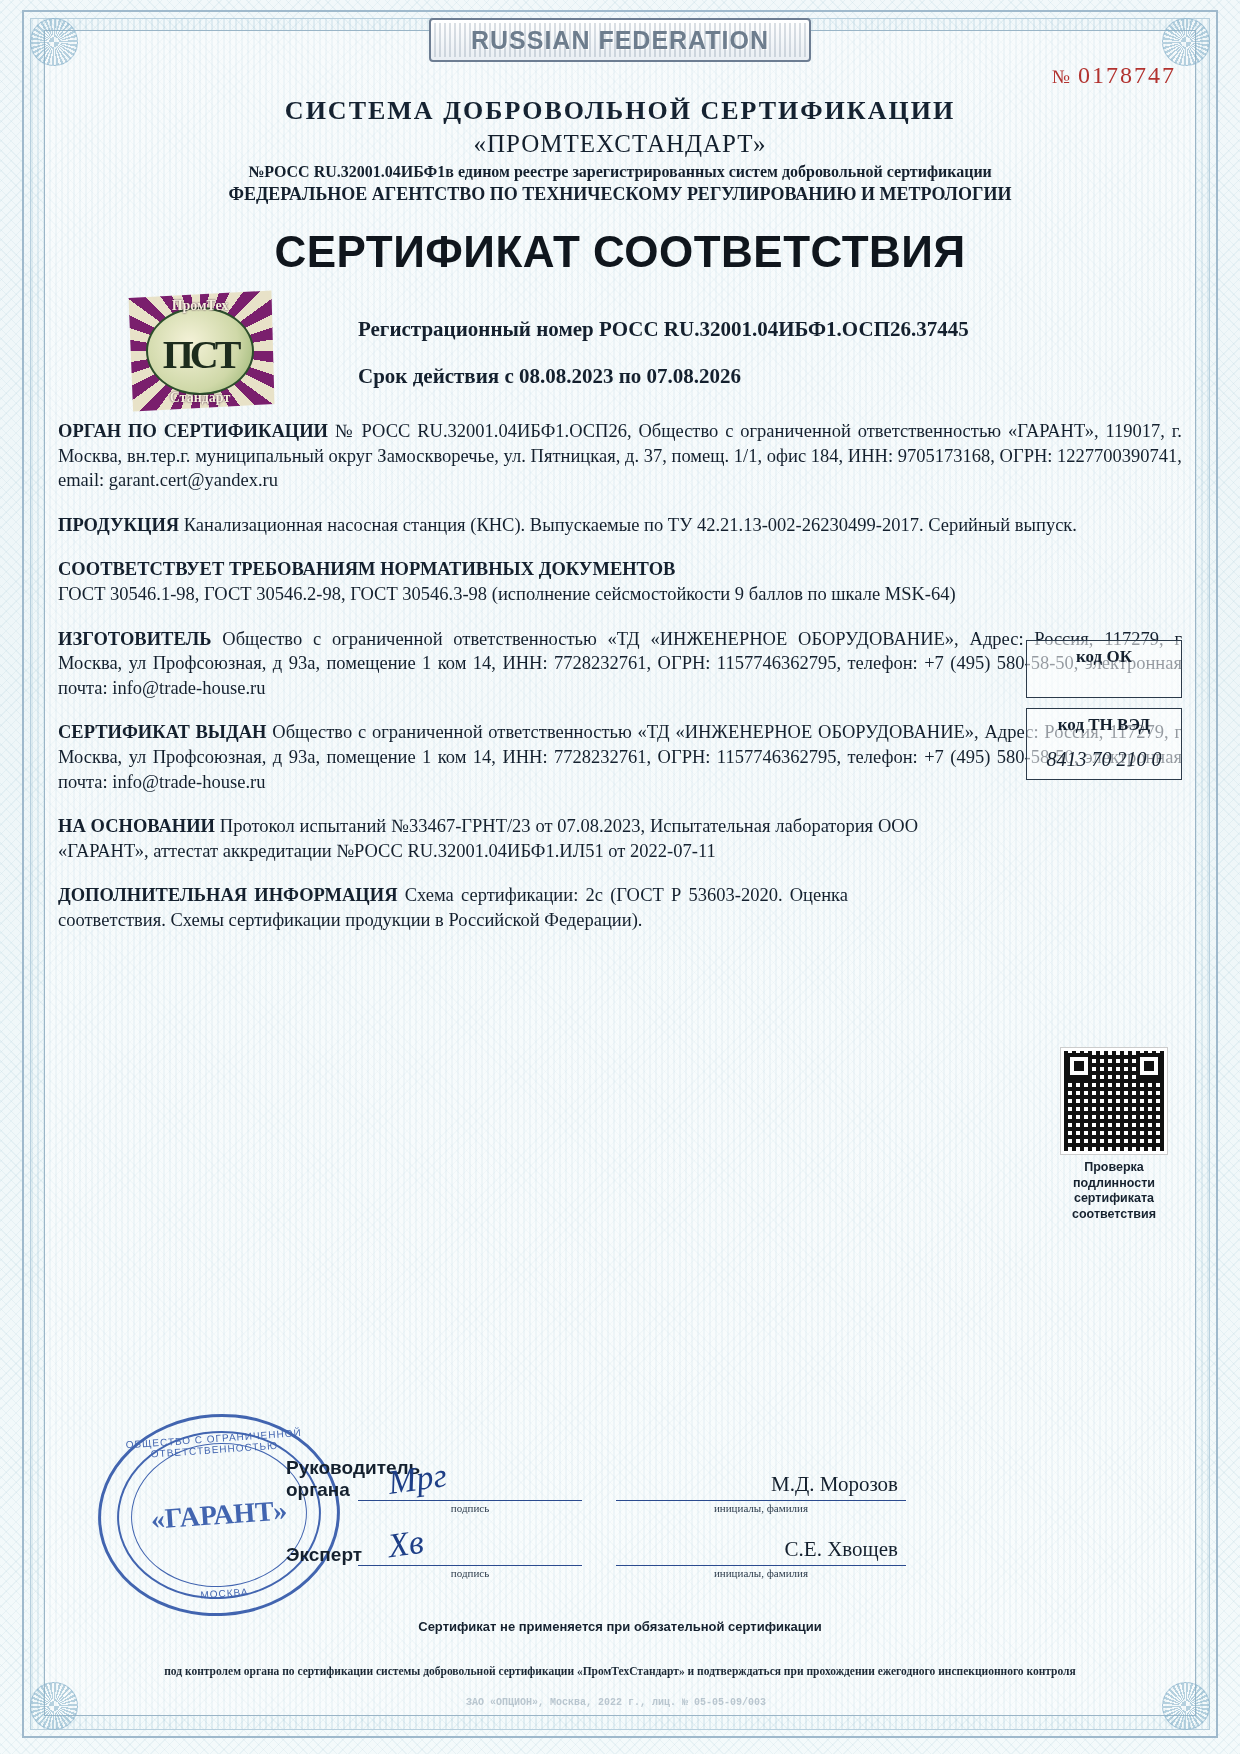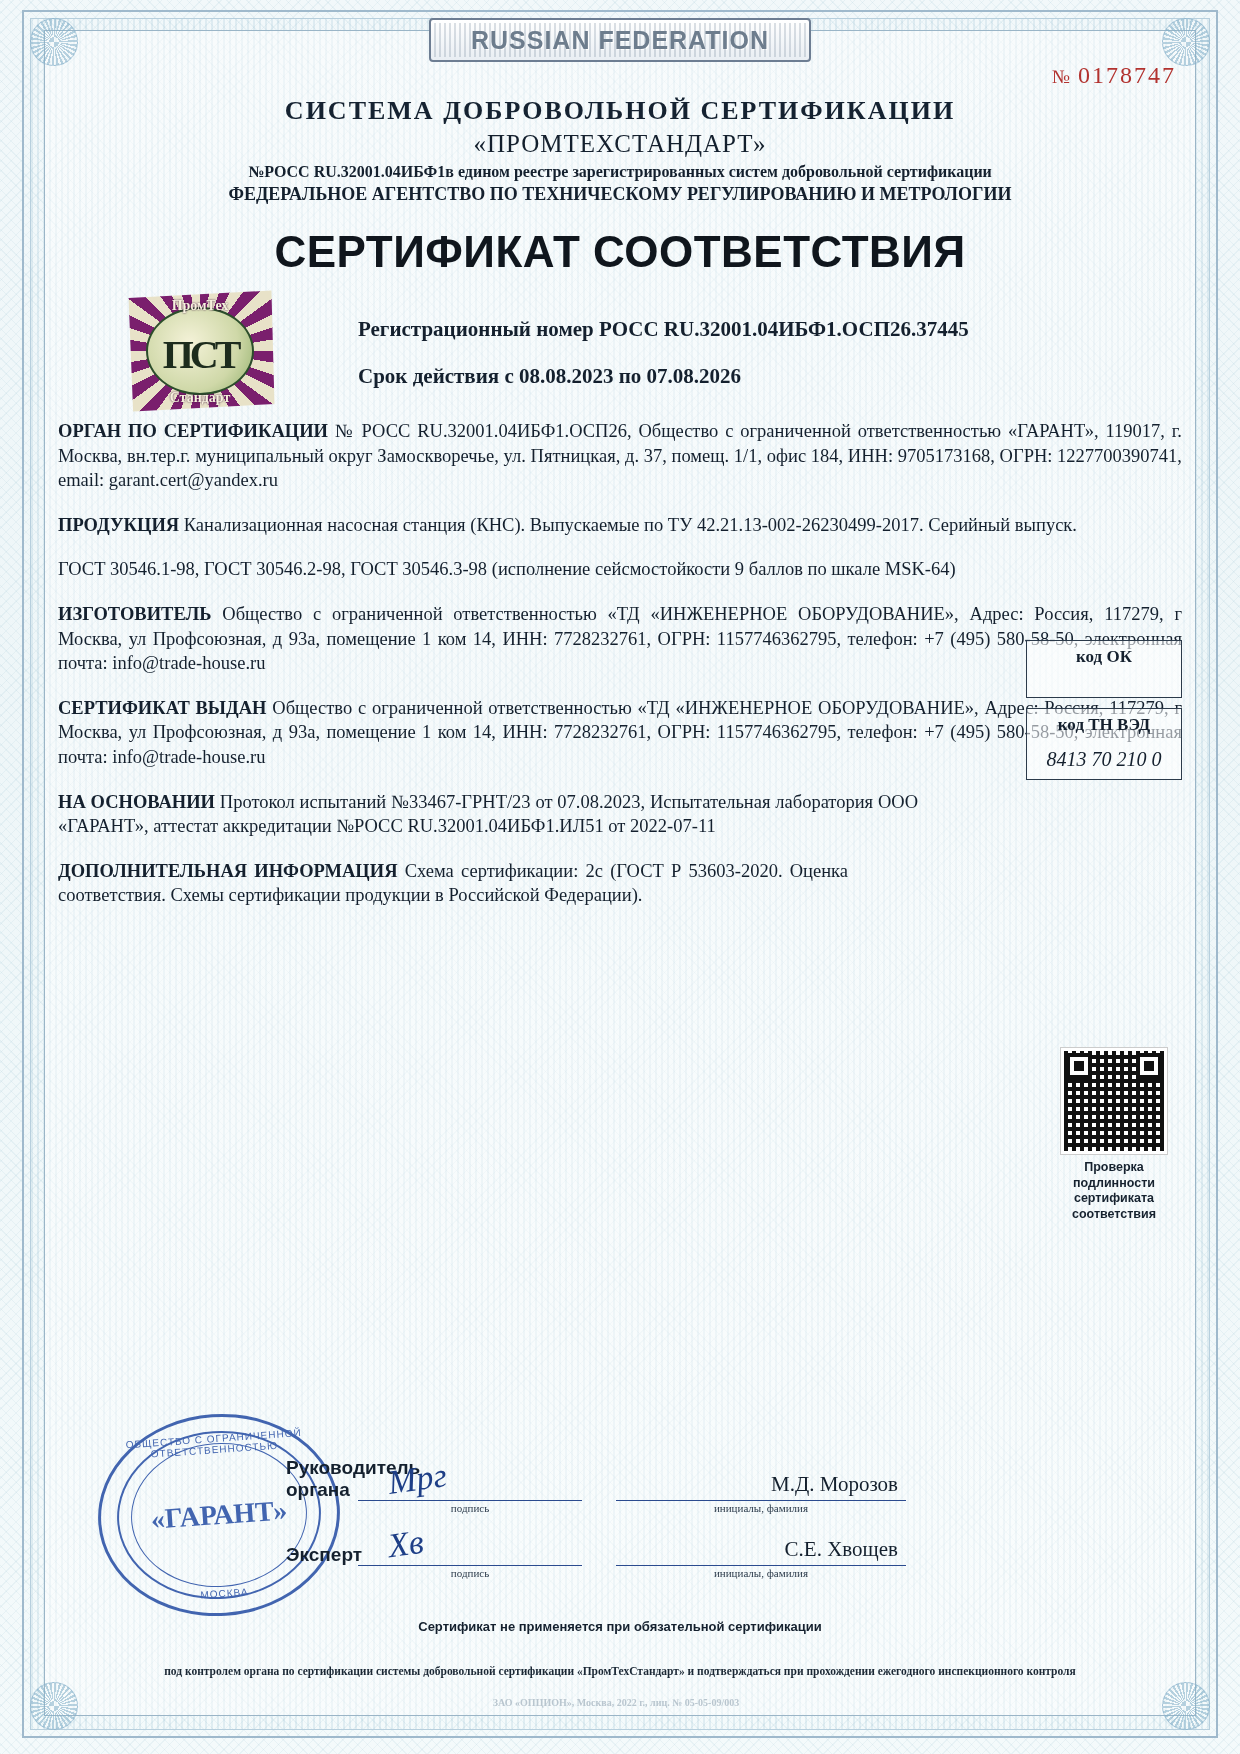--- a/index.html
+++ b/index.html
@@ -253,21 +253,21 @@
   .notapply{
     position:absolute;left:0;right:0;bottom:74px;text-align:center;
     font-family:"Liberation Sans", sans-serif;font-weight:bold;font-size:13px;
   }
   .footnote{
     position:absolute;left:40px;right:40px;bottom:28px;
     text-align:center;font-size:11.5px;font-weight:bold;line-height:1.45;color:#1b2835;
   }
   .printline{
     position:absolute;left:0;right:8px;bottom:-30px;text-align:center;
-    font-size:10px;color:#b9c6cf;
+    font-size:10px;color:#b9c6cf;font-family:Liberation Mono, monospace;
   }
 </style>
 </head>
 <body>
 
 <div class="page">
   <div class="border-outer"></div>
   <div class="border-mid"></div>
   <div class="border-inner"></div>
   <div class="rosette r-tl"></div>
@@ -311,20 +311,21 @@
 
       <div class="sec">
         <span class="caps">ОРГАН ПО СЕРТИФИКАЦИИ</span><span> № РОСС RU.32001.04ИБФ1.ОСП26, Общество с ограниченной ответственностью «ГАРАНТ», 119017, г. Москва, вн.тер.г. муниципальный округ Замоскворечье, ул. Пятницкая, д. 37, помещ. 1/1, офис 184, ИНН: 9705173168, ОГРН: 1227700390741, email: garant.cert@yandex.ru</span>
       </div>
 
       <div class="sec">
         <span class="caps">ПРОДУКЦИЯ</span><span> Канализационная насосная станция (КНС). Выпускаемые по ТУ 42.21.13-002-26230499-2017.  Серийный выпуск.</span>
       </div>
 
       <div class="sec">
+        <div class="caps">СООТВЕТСТВУЕТ ТРЕБОВАНИЯМ НОРМАТИВНЫХ ДОКУМЕНТОВ</div>
         <div>ГОСТ 30546.1-98, ГОСТ 30546.2-98, ГОСТ 30546.3-98 (исполнение сейсмостойкости 9 баллов по шкале MSK-64)</div>
       </div>
 
       <div class="sec">
         <span class="caps">ИЗГОТОВИТЕЛЬ</span><span> Общество с ограниченной ответственностью «ТД «ИНЖЕНЕРНОЕ ОБОРУДОВАНИЕ», Адрес: Россия, 117279, г Москва, ул Профсоюзная, д 93а, помещение 1 ком 14, ИНН: 7728232761, ОГРН: 1157746362795, телефон: +7 (495) 580-58-50, электронная почта: info@trade-house.ru</span>
       </div>
 
       <div class="sec">
         <span class="caps">СЕРТИФИКАТ ВЫДАН</span><span> Общество с ограниченной ответственностью «ТД «ИНЖЕНЕРНОЕ ОБОРУДОВАНИЕ», Адрес: Россия, 117279, г Москва, ул Профсоюзная, д 93а, помещение 1 ком 14, ИНН: 7728232761, ОГРН: 1157746362795, телефон: +7 (495) 580-58-50, электронная почта: info@trade-house.ru</span>
       </div>

